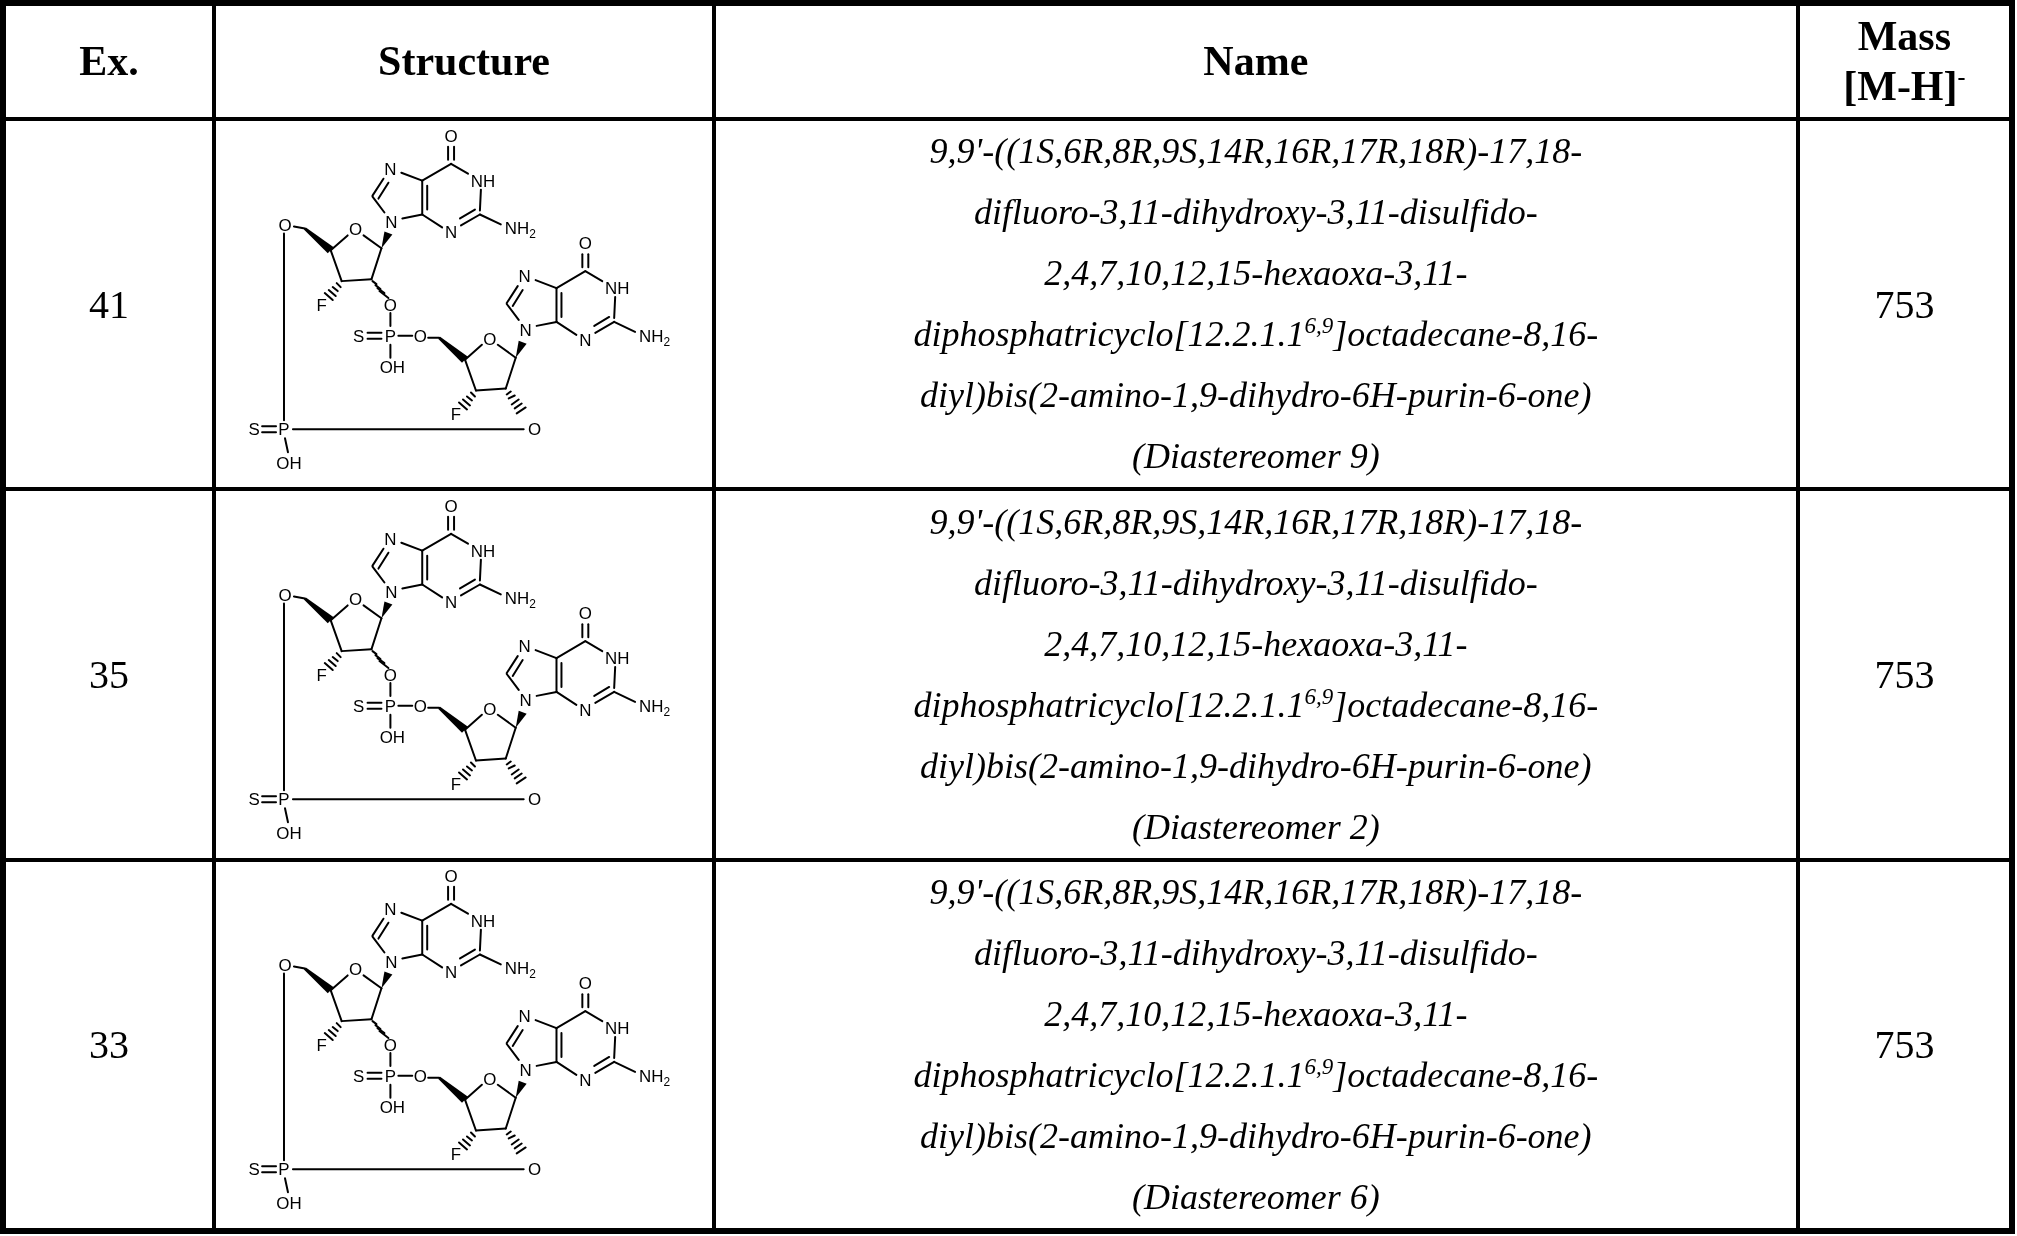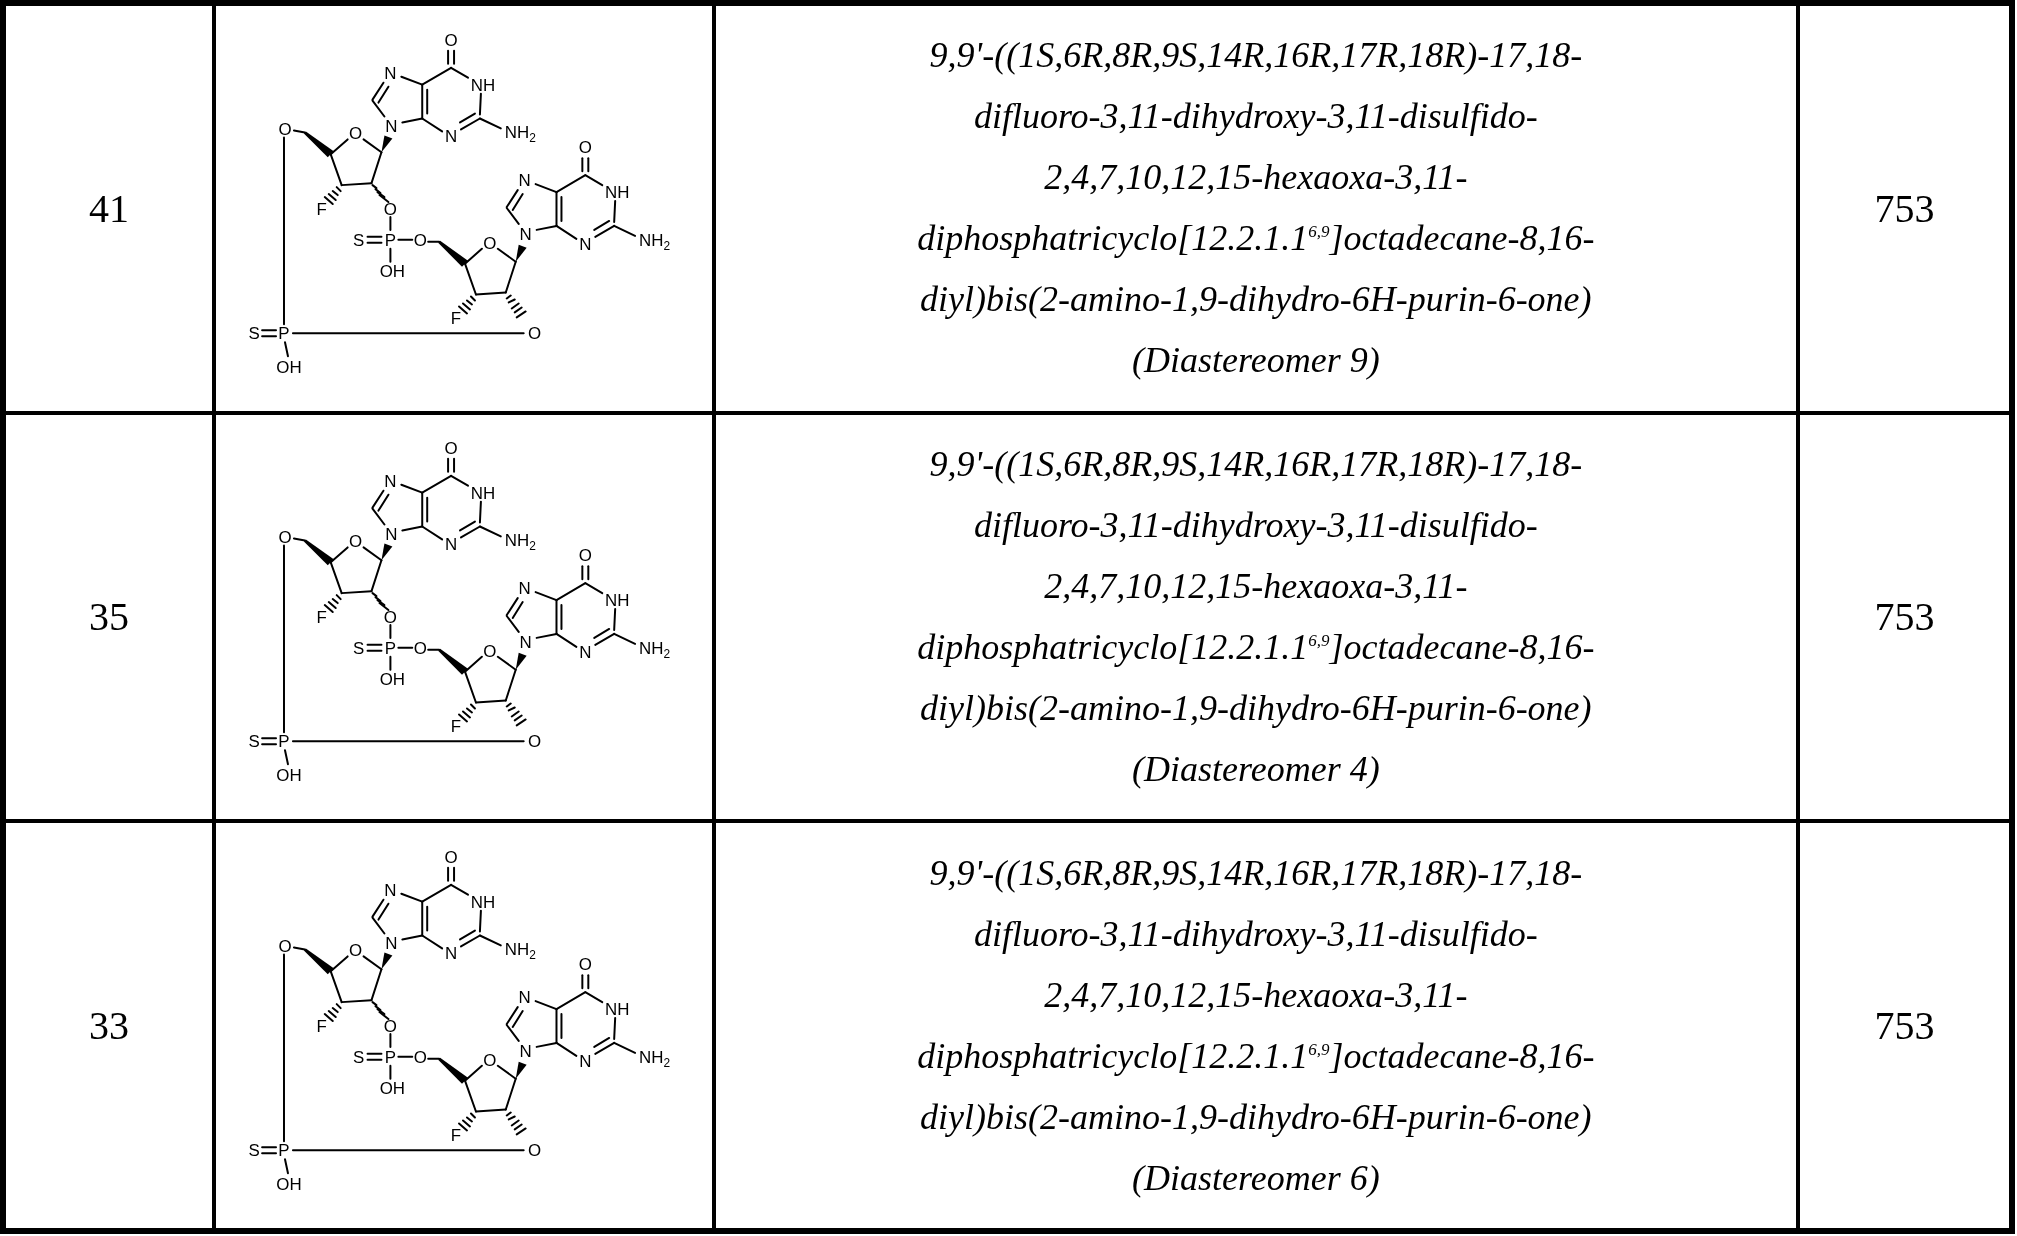--- a/index.html
+++ b/index.html
@@ -7,40 +7,47 @@
   table.compound{border-collapse:collapse;table-layout:fixed;width:2015px;height:1234px;margin:0;
     border:6px solid #000;}
   th,td{border:4px solid #000;padding:0;vertical-align:middle;text-align:center;overflow:hidden;}
   th{font-weight:bold;font-size:42px;line-height:1.18;}
   tr.hdr{height:116px;}
   tr.datarow{height:368px;}
   td.ex-cell,td.mass-cell{font-size:40px;}
   td.name-cell{font-size:36px;line-height:61px;padding:0 8px;font-style:italic;}
   td.struct-cell{vertical-align:middle;}
   .mass-sup{font-size:24px;vertical-align:super;line-height:0;}
-  .name-sup{font-size:17px;vertical-align:super;line-height:0;}
+  .name-sup{font-size:23px;vertical-align:super;line-height:0;}
   svg.mol{display:block;margin:0 auto;}
   svg.mol line{stroke:#000;stroke-width:2;stroke-linecap:round;}
   svg.mol polygon{fill:#000;stroke:none;}
   svg.mol text{font-family:"Liberation Sans",sans-serif;font-size:17px;fill:#000;
     text-anchor:middle;}
   svg.mol text.la{text-anchor:start;}
   svg.mol tspan.sub{font-size:12px;}
 </style>
 </head>
 <body>
 
 <table class="compound">
   <colgroup>
     <col style="width:210px">
       <col style="width:497px">
       <col style="width:1078px">
       <col style="width:213px">
   </colgroup>
   <tbody>
+      <tr class="hdr">
+    <th>Ex.</th>
+    <th>Structure</th>
+    <th>Name</th>
+    <th><span>Mass</span><br>
+      <span><span>[M-H]</span><span class="mass-sup">-</span></span></th>
+  </tr>
 
   <tr class="datarow">
     <td class="ex-cell">41</td>
     <td class="struct-cell">
       <svg class="mol" width="478" height="363" viewBox="0 0 480 365">
         <defs>
           <g id="guanine">
 
             <line x1="224" y1="24" x2="224" y2="37"></line>
                 <line x1="230" y1="24" x2="230" y2="37"></line>
@@ -146,21 +153,21 @@
       <svg class="mol" width="478" height="363" viewBox="0 0 480 365">
             <use href="#molecule"></use>
           </svg>
     </td>
     <td class="name-cell">
       <div>9,9'-((1S,6R,8R,9S,14R,16R,17R,18R)-17,18-</div>
       <div>difluoro-3,11-dihydroxy-3,11-disulfido-</div>
       <div>2,4,7,10,12,15-hexaoxa-3,11-</div>
       <div><span>diphosphatricyclo[12.2.1.1</span><span class="name-sup">6,9</span><span>]octadecane-8,16-</span></div>
       <div>diyl)bis(2-amino-1,9-dihydro-6H-purin-6-one)</div>
-      <div>(Diastereomer 4)</div>
+      <div>(Diastereomer 2)</div>
     </td>
     <td class="mass-cell">753</td>
   </tr>
 
   <tr class="datarow">
     <td class="ex-cell">33</td>
     <td class="struct-cell">
       <svg class="mol" width="478" height="363" viewBox="0 0 480 365">
             <use href="#molecule"></use>
           </svg>

